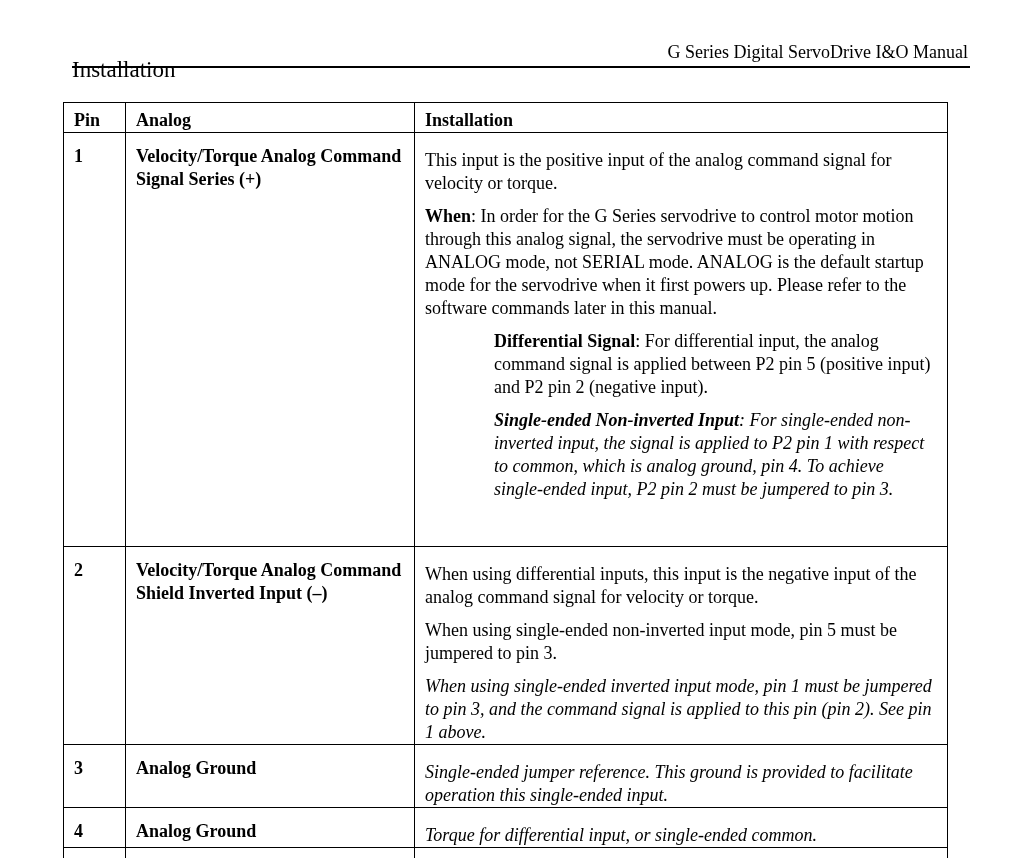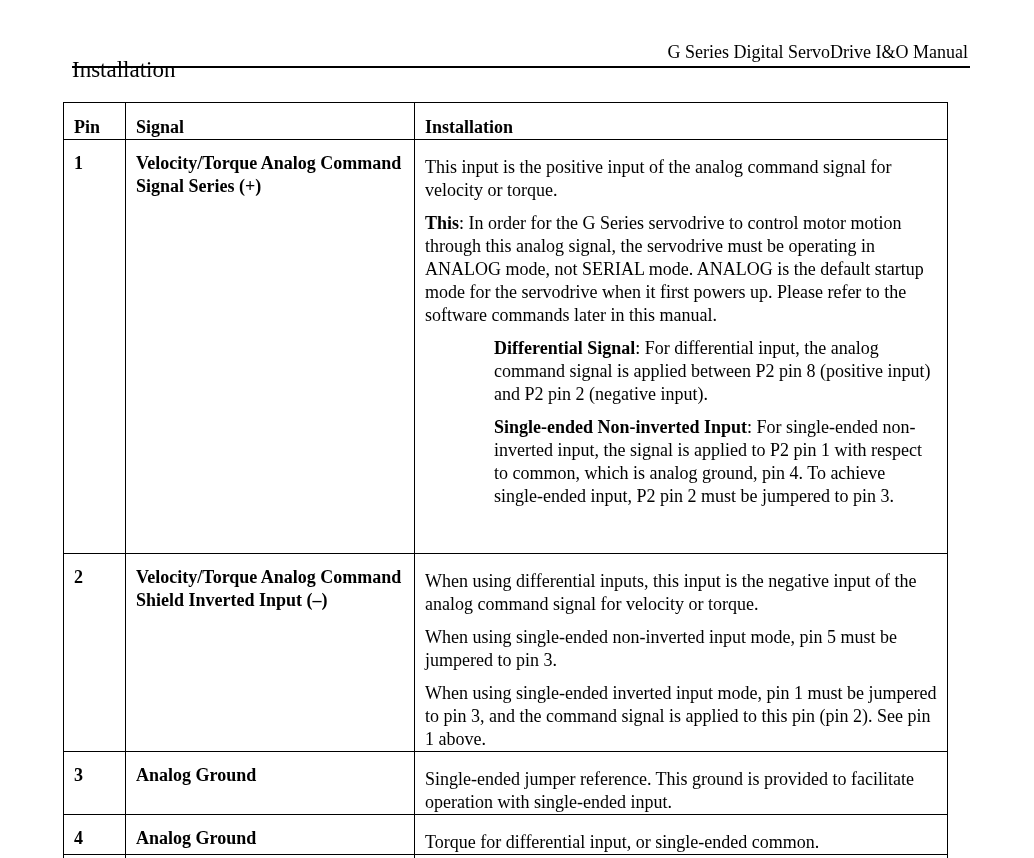--- a/index.html
+++ b/index.html
@@ -46,34 +46,35 @@
       line-height: 23px;
     }
     .pin-table td, .pin-table th {
       border: 1px solid #000;
       vertical-align: top;
       text-align: left;
       padding: 0 10px;
     }
     .pin-table th {
       font-weight: bold;
-      padding-top: 13px;
+      padding-top: 6px;
       padding-bottom: 0;
       height: 23px;
     }
     .col-pin { width: 62px; }
     .col-signal { width: 289px; }
     .col-desc { width: 533px; }
     .pin-table td { padding-top: 12px; padding-bottom: 0; }
     .pin-table td.pin, .pin-table td.signal { font-weight: bold; }
     .desc p {
       margin: 4px 0 10px 0;
     }
     .desc p:last-child {
       margin-bottom: 0;
+      font-style: italic;
     }
     .desc p.indent {
       margin-left: 69px;
     }
     .desc b { font-weight: bold; }
     .row-1 td { height: 401px; }
     .row-2 td { height: 175px; }
     .row-3 td { height: 47px; }
     .row-4 td { height: 24px; }
     .row-5 td { height: 14px; padding-top: 0; }
@@ -88,49 +89,49 @@
 
 <table class="pin-table">
   <colgroup>
     <col class="col-pin">
     <col class="col-signal">
     <col class="col-desc">
   </colgroup>
   <thead>
     <tr>
       <th>Pin</th>
-      <th>Signal</th>
+      <th>Analog</th>
       <th>Installation</th>
     </tr>
   </thead>
   <tbody>
     <tr class="row-1">
       <td class="pin">1</td>
       <td class="signal">Velocity/Torque Analog Command Signal Series (+)</td>
       <td class="desc">
         <p>This input is the positive input of the analog command signal for velocity or torque.</p>
-        <p><b>This</b><span>:  In order for the G Series servodrive to control motor motion through this analog signal, the servodrive must be operating in ANALOG mode, not SERIAL mode.  ANALOG is the default startup mode for the servodrive when it first powers up.  Please refer to the software commands later in this manual.</span></p>
-        <p class="indent"><b>Differential Signal</b><span>:  For differential input, the analog command signal is applied between P2 pin 8 (positive input) and P2 pin 2 (negative input).</span></p>
+        <p><b>When</b><span>:  In order for the G Series servodrive to control motor motion through this analog signal, the servodrive must be operating in ANALOG mode, not SERIAL mode.  ANALOG is the default startup mode for the servodrive when it first powers up.  Please refer to the software commands later in this manual.</span></p>
+        <p class="indent"><b>Differential Signal</b><span>:  For differential input, the analog command signal is applied between P2 pin 5 (positive input) and P2 pin 2 (negative input).</span></p>
         <p class="indent"><b>Single-ended Non-inverted Input</b><span>:  For single-ended non-inverted input, the signal is applied to P2 pin 1 with respect to common, which is analog ground,  pin 4.  To achieve single-ended input, P2 pin 2 must be jumpered to pin 3.</span></p>
       </td>
     </tr>
     <tr class="row-2">
       <td class="pin">2</td>
       <td class="signal">Velocity/Torque Analog Command Shield Inverted Input (–)</td>
       <td class="desc">
         <p>When using differential inputs, this input is the negative input of the analog command signal for velocity or torque.</p>
         <p>When using single-ended non-inverted input mode, pin 5 must be jumpered to pin 3.</p>
         <p>When using single-ended inverted input mode, pin 1 must be jumpered to pin 3, and the command signal is applied to this pin (pin 2).  See pin 1 above.</p>
       </td>
     </tr>
     <tr class="row-3">
       <td class="pin">3</td>
       <td class="signal">Analog Ground</td>
       <td class="desc">
-        <p>Single-ended jumper reference. This ground is provided to facilitate operation with single-ended input.</p>
+        <p>Single-ended jumper reference. This ground is provided to facilitate operation this single-ended input.</p>
       </td>
     </tr>
     <tr class="row-4">
       <td class="pin">4</td>
       <td class="signal">Analog Ground</td>
       <td class="desc">
         <p>Torque for differential input, or single-ended common.</p>
       </td>
     </tr>
     <tr class="row-5">

